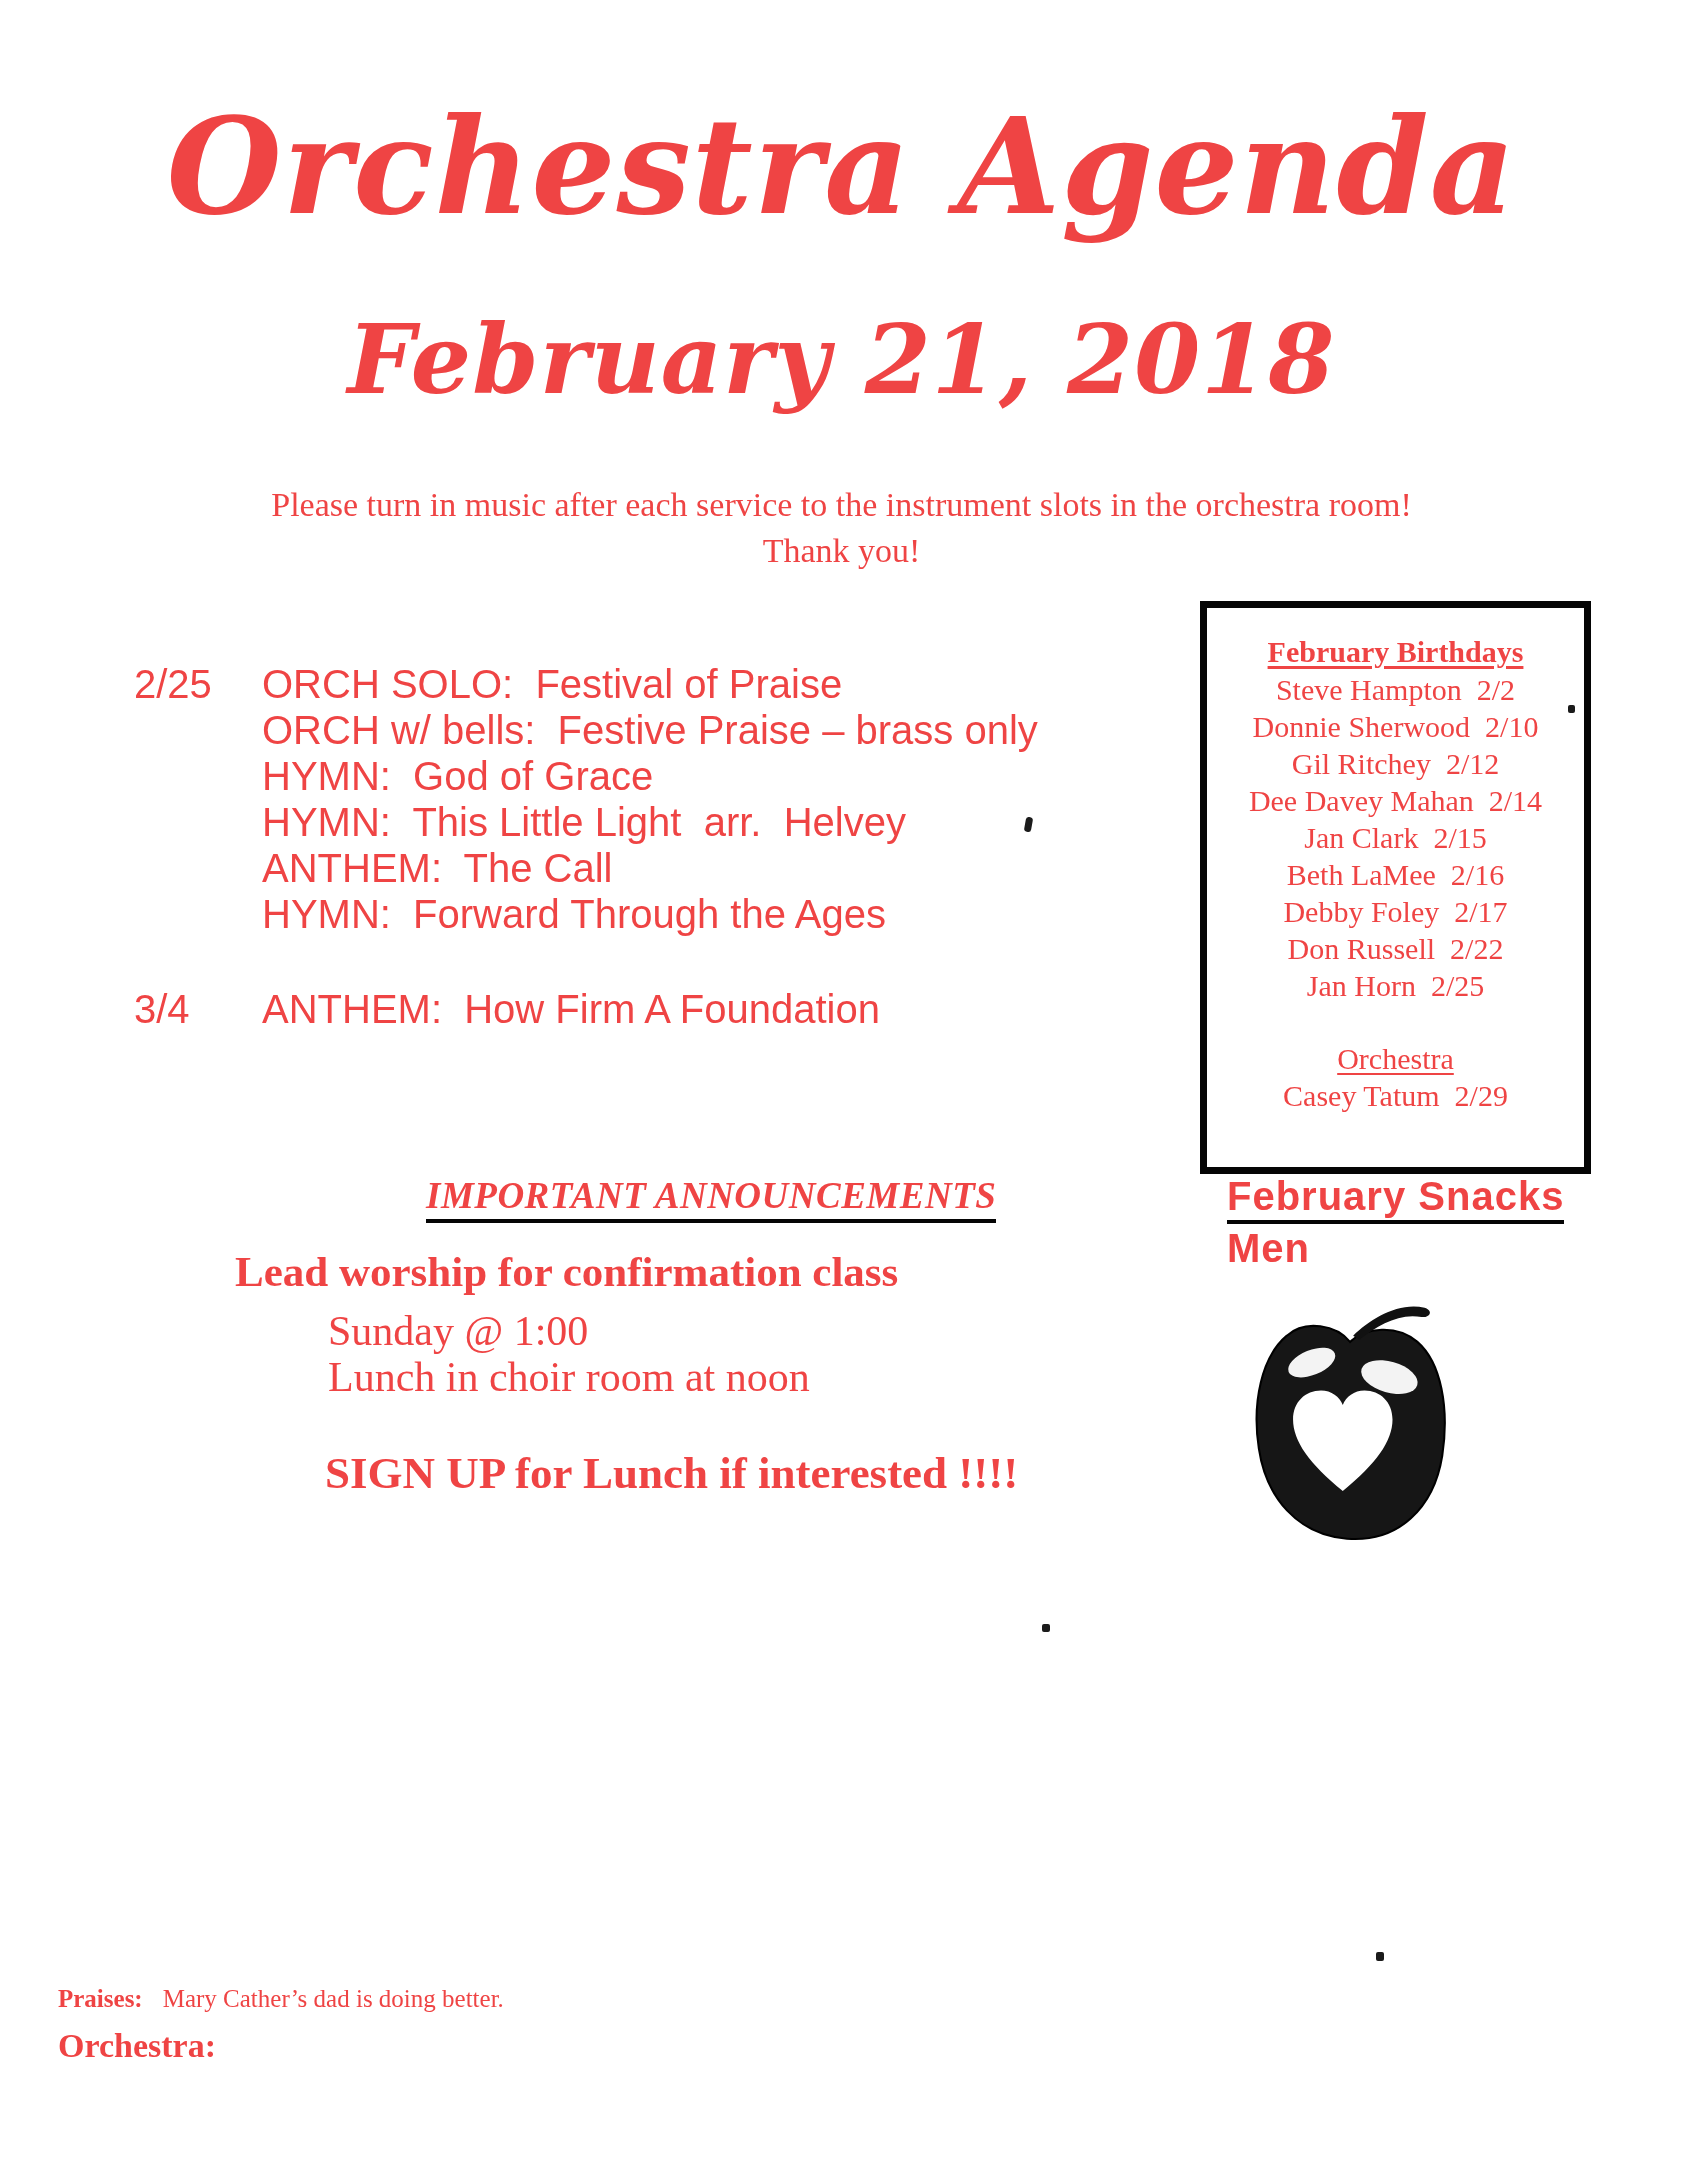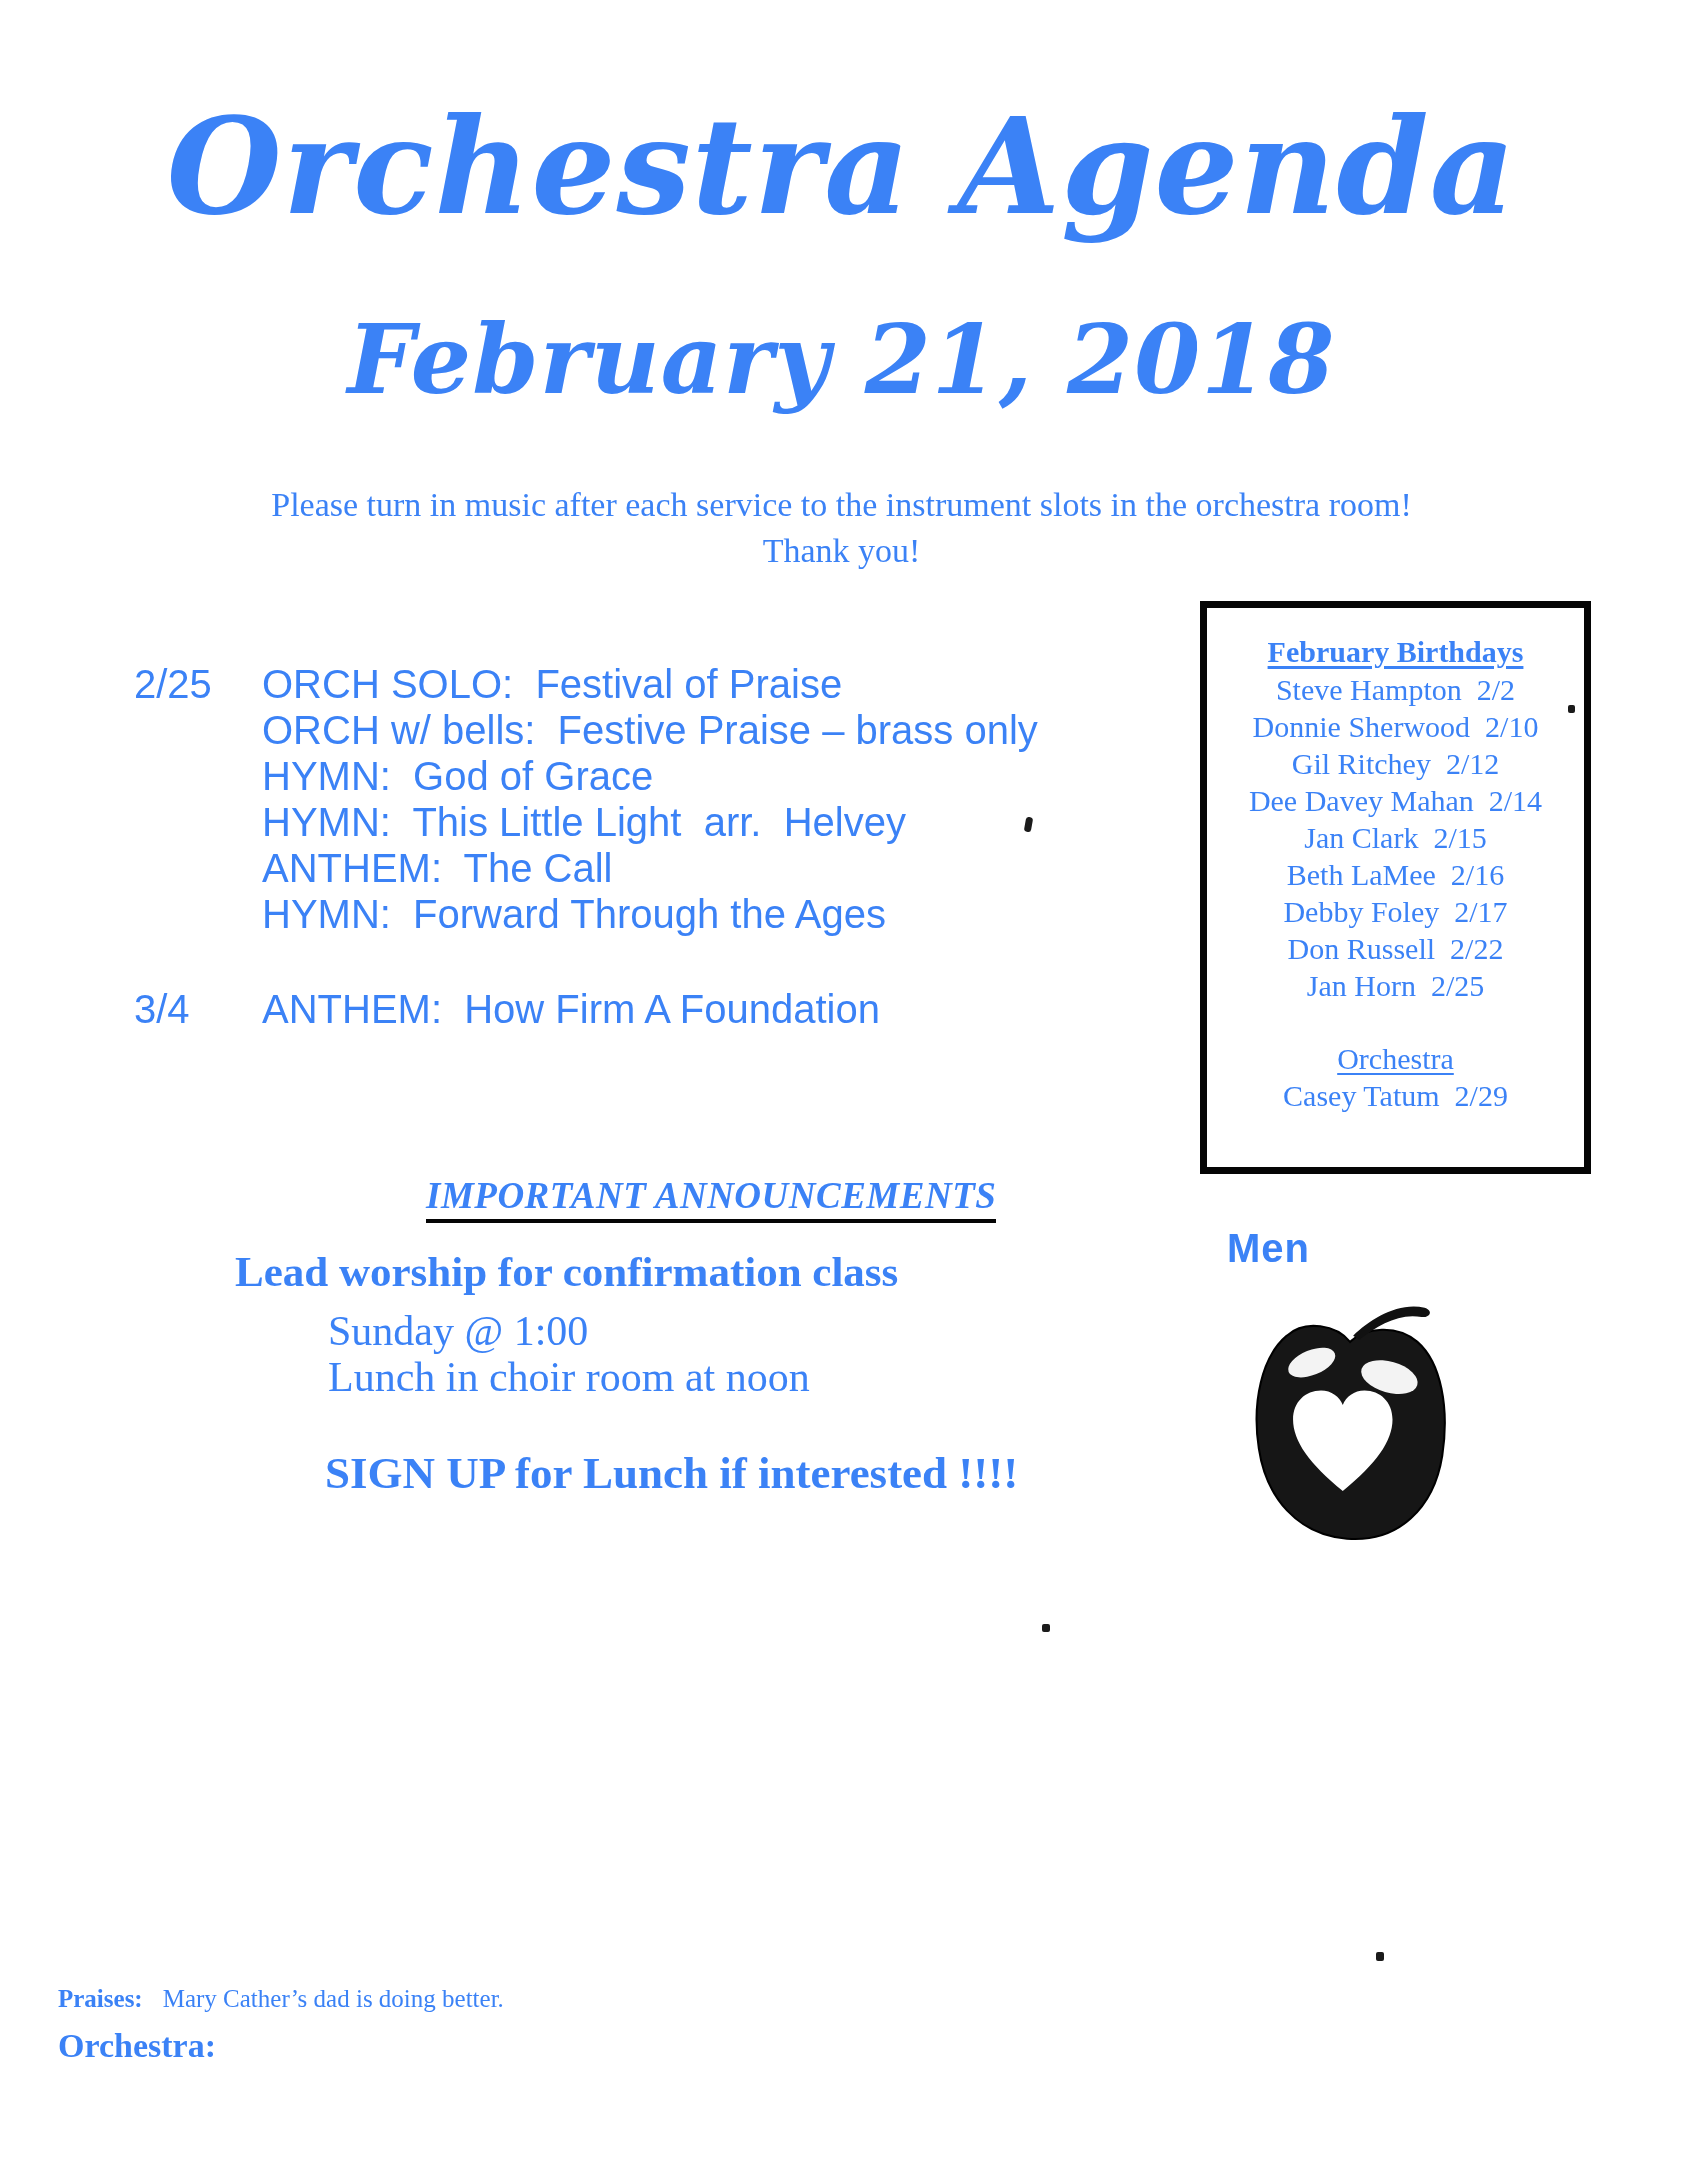--- a/index.html
+++ b/index.html
@@ -1,18 +1,18 @@
 <!DOCTYPE html>
 <html><head>
 <meta charset="utf-8">
 <style>
   html,body { margin:0; padding:0; background:#e8e8e8; }
   .page {
     position:relative; width:1683px; height:2178px; margin:0 auto;
-    background:#ffffff; color:#3b82f6; overflow:hidden;
+    background:#ffffff; color:#ef4444; overflow:hidden;
     font-family:"Liberation Serif","DejaVu Serif",serif;
   }
   
   .script-title {
     position:absolute; left:0; width:100%; text-align:center;
     font-family:"DejaVu Serif",serif; font-style:italic; font-weight:bold;
     line-height:1.15; white-space:nowrap;
   }
   #title1 { top:91px;  font-size:132px; letter-spacing:1px; }
   #title2 { top:305px; font-size:95px;  letter-spacing:1px; }
@@ -130,20 +130,23 @@
   </div>
 
   <div id="annhead">
     <span class="hu">IMPORTANT ANNOUNCEMENTS</span>
   </div>
   <div id="anntitle">Lead worship for confirmation class</div>
   <div id="annl1">Sunday @ 1:00</div>
   <div id="annl2">Lunch in choir room at noon</div>
   <div id="signup">SIGN UP for Lunch if interested !!!!</div>
 
+  <div id="snackst">
+    <span class="su">February Snacks</span>
+  </div>
   <div id="snackssub">Men</div>
 
   <svg id="apple" viewBox="0 0 200 250" xmlns="http://www.w3.org/2000/svg">
     <path d="M101,52 C88,36 58,30 40,46 C16,66 6,110 13,155 C20,202 50,238 98,242 C148,246 182,212 190,162 C197,116 189,72 166,52 C146,35 116,38 101,52 Z" fill="#161616" stroke="#000" stroke-width="2"></path>
     <path d="M110,50 C128,36 148,24 170,28 C178,29 182,22 173,19 C148,13 120,30 104,46 Z" fill="#111"></path>
     <ellipse cx="64" cy="72" rx="24" ry="12" transform="rotate(-22 64 72)" fill="#ffffff" opacity="0.95"></ellipse>
     <ellipse cx="139" cy="86" rx="28" ry="15" transform="rotate(16 139 86)" fill="#ffffff" opacity="0.95"></ellipse>
     <path d="M94,196 C62,170 46,148 46,127 C46,110 58,99 73,99 C83,99 91,105 94,113 C97,105 105,99 115,99 C130,99 142,110 142,127 C142,148 126,170 94,196 Z" fill="#ffffff"></path>
   </svg>
 

